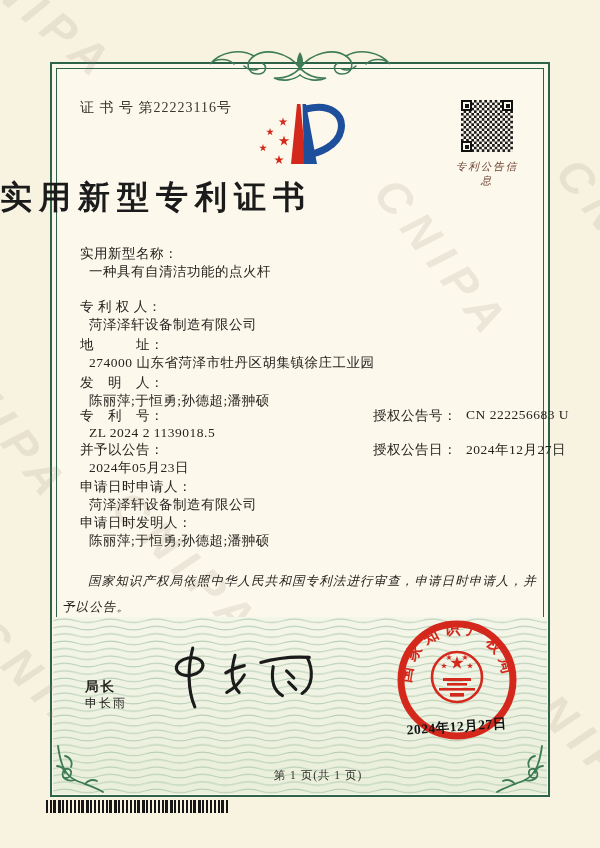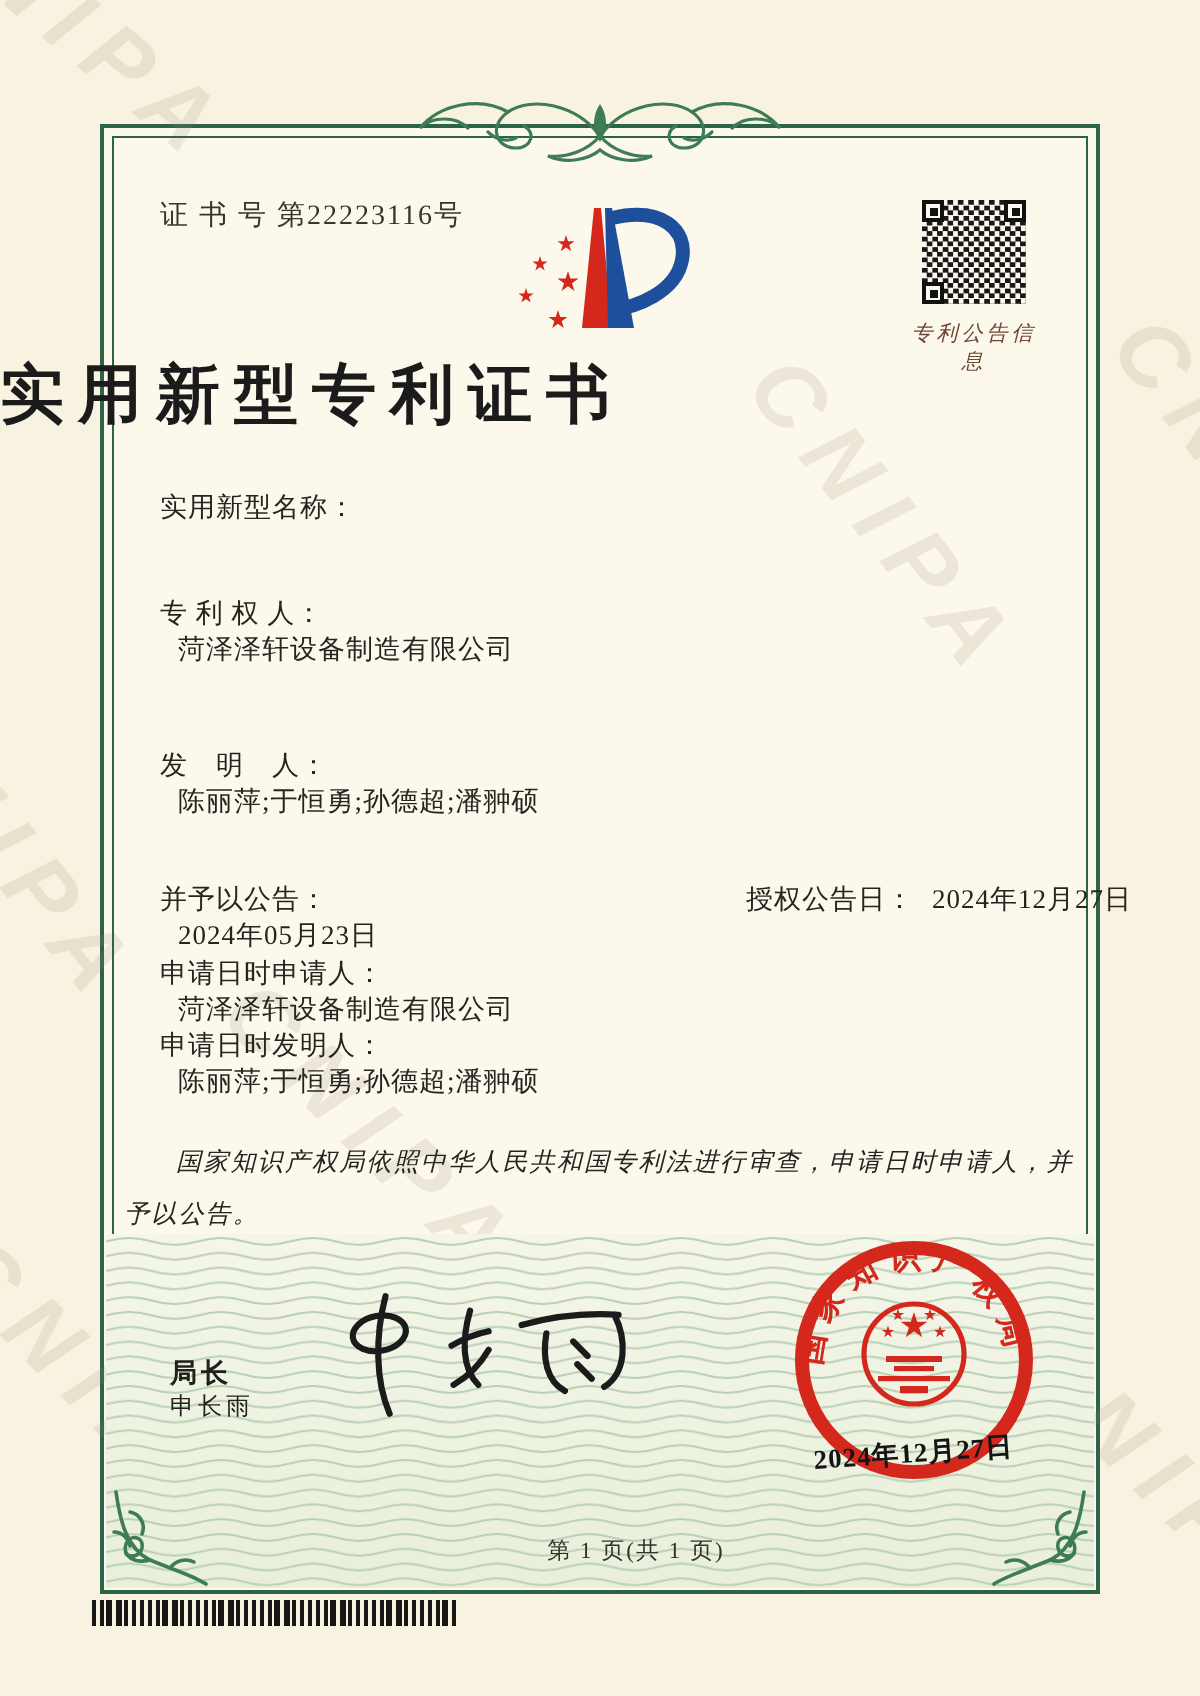--- a/index.html
+++ b/index.html
@@ -119,30 +119,43 @@
         <span class="finder f-tr"></span>
         <span class="finder f-bl"></span>
       </div>
       <div class="qr-label">专利公告信息</div>
     </div>
 
     <div class="title">实用新型专利证书</div>
 
     <div class="row r-name">
       <span class="lbl">实用新型名称：</span>
+      <span class="val">一种具有自清洁功能的点火杆</span>
     </div>
     <div class="row r-owner">
       <span class="lbl">专 利 权 人：</span>
       <span class="val">菏泽泽轩设备制造有限公司</span>
     </div>
+    <div class="row r-addr">
+      <span class="lbl">地　　　址：</span>
+      <span class="val">274000 山东省菏泽市牡丹区胡集镇徐庄工业园</span>
+    </div>
     <div class="row r-inv">
       <span class="lbl">发　明　人：</span>
       <span class="val">陈丽萍;于恒勇;孙德超;潘翀硕</span>
     </div>
 
+    <div class="row r-p1">
+      <span class="lbl">专　利　号：</span>
+      <span class="val">ZL 2024 2 1139018.5</span>
+      <span class="col2">
+        <span class="lbl">授权公告号：</span>
+        <span class="val">CN 222256683 U</span>
+      </span>
+    </div>
     <div class="row r-p2">
       <span class="lbl">并予以公告：</span>
       <span class="val">2024年05月23日</span>
       <span class="col2">
         <span class="lbl">授权公告日：</span>
         <span class="val">2024年12月27日</span>
       </span>
     </div>
 
     <div class="row r-a1">

